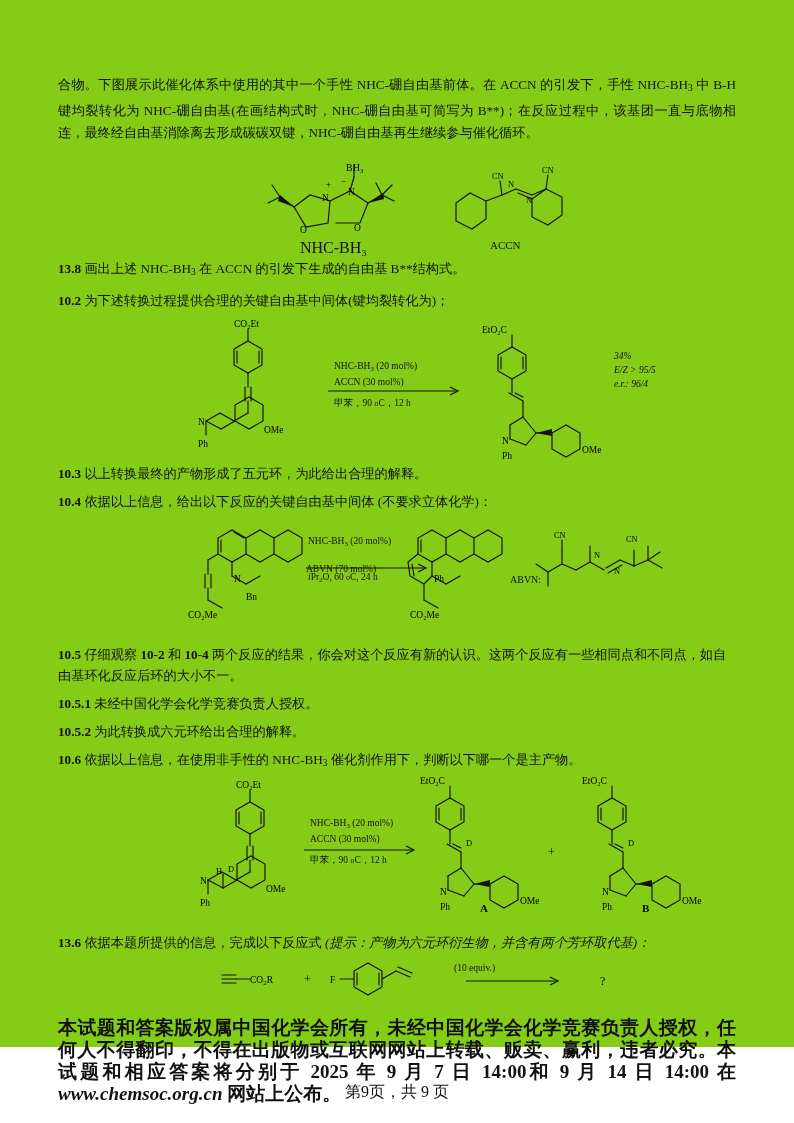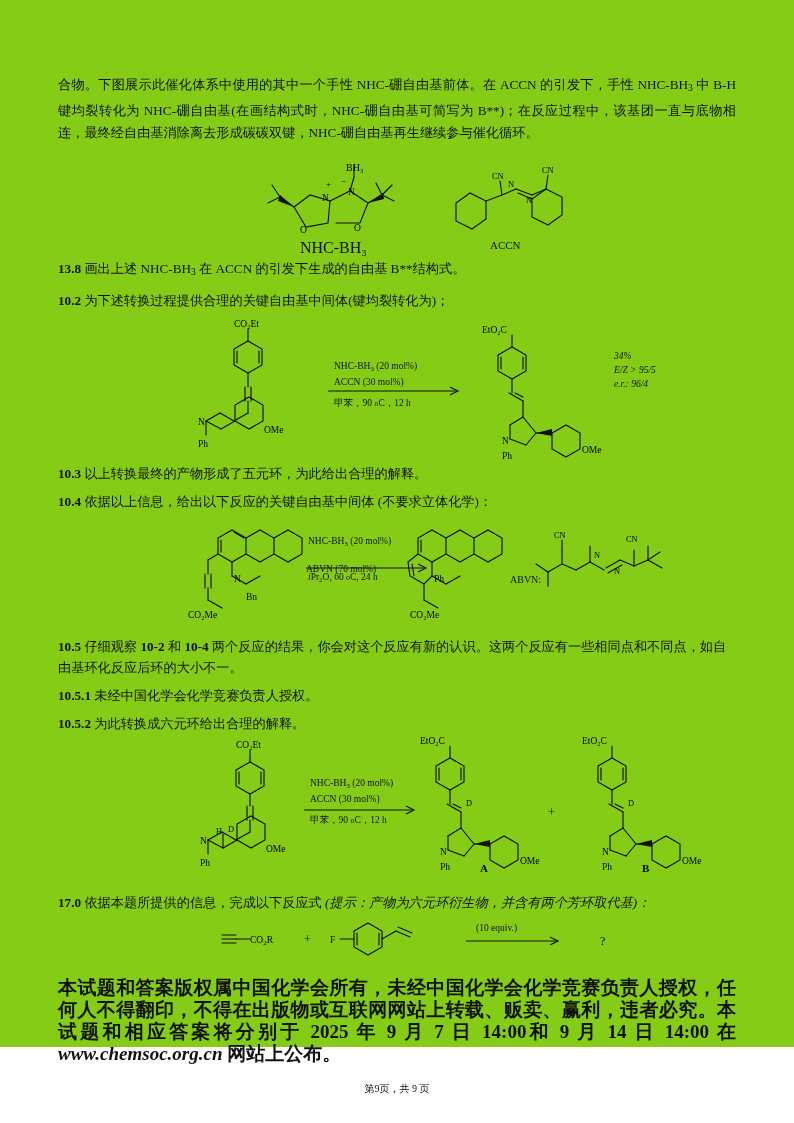--- a/index.html
+++ b/index.html
@@ -73,21 +73,21 @@
     text-align: justify;
     text-justify: inter-ideograph;
     margin-top: 10px;
   }
   .footer-note .url { font-style: italic; font-weight: bold; }
   .pagenum {
     position: absolute;
     left: 0; right: 0;
     top: 1082px;
     text-align: center;
-    font-size: 10px;
+    font-size: 16px;
   }
 </style>
 </head>
 <body>
 
 <div class="page">
   <div class="content">
 
     <p class="para">
       合物。下图展示此催化体系中使用的其中一个手性 NHC-硼自由基前体。在 ACCN 的引发下，手性 NHC-BH<sub>3</sub> 中 B-H 键均裂转化为 NHC-硼自由基(在画结构式时，NHC-硼自由基可简写为 B**)；在反应过程中，该基团一直与底物相连，最终经自由基消除离去形成碳碳双键，NHC-硼自由基再生继续参与催化循环。
@@ -291,35 +291,39 @@
         <text class="lbl sm" x="568" y="28">CN</text>
         <text class="lbl sm" x="536" y="44">N</text>
         <text class="lbl sm" x="556" y="60">N</text>
       </svg>
       <div class="lbl" style="left:250px; top:22px;">NHC-BH<sub>3</sub> (20 mol%)</div>
       <div class="lbl" style="left:248px; top:38px;margin-top:12px;">ABVN (70 mol%)</div>
       <div class="lbl" style="left:250px; top:58px;"><i>i</i>Pr<sub>2</sub>O, 60 <span style="font-size:8px;">o</span>C, 24 h</div>
       <div class="lbl" style="left:452px; top:60px; font-size:10px;">ABVN:</div>
     </div>
 
-    <div class="q" style="margin-top:12px;">
+    <div class="q" style="margin-top:20px;">
       <span class="qnum">10.5</span>
       <span>仔细观察 <b>10-2</b> 和 <b>10-4</b> 两个反应的结果，你会对这个反应有新的认识。这两个反应有一些相同点和不同点，如自由基环化反应后环的大小不一。</span>
     </div>
 
     <div class="q">
       <span class="qnum">10.5.1</span>
       <span>未经中国化学会化学竞赛负责人授权。</span>
     </div>
 
     <div class="q">
       <span class="qnum">10.5.2</span>
       <span>为此转换成六元环给出合理的解释。</span>
     </div>
 
+    <div class="q">
+      <span class="qnum">10.6</span>
+      <span>依据以上信息，在使用非手性的 NHC-BH<sub>3</sub> 催化剂作用下，判断以下哪一个是主产物。</span>
+    </div>
 
     <div class="scheme" style="height:150px; margin-top:2px;">
       <svg width="678" height="150">
 
         <g class="bond">
           <path d="M178,34 L192,26 L206,34 L206,50 L192,58 L178,50 Z"></path>
           <path d="M181,36 L181,48"></path>
           <path d="M203,36 L203,48"></path>
           <path d="M192,26 L192,14"></path>
           <path d="M192,58 L192,70"></path>
@@ -398,21 +402,21 @@
         <text class="lbl" x="544" y="134">Ph</text>
         <text class="lbl" x="624" y="128">OMe</text>
         <text class="lbl b" x="584" y="136" style="font-size:11px;">B</text>
       </svg>
       <div class="lbl" style="left:252px; top:42px;">NHC-BH<sub>3</sub> (20 mol%)</div>
       <div class="lbl" style="left:252px; top:58px;">ACCN (30 mol%)</div>
       <div class="lbl" style="left:252px; top:78px;">甲苯，90 <span style="font-size:8px;">o</span>C，12 h</div>
     </div>
 
     <div class="q" style="margin-top:6px;">
-      <span class="qnum">17.0</span>
+      <span class="qnum">13.6</span>
       <span>依据本题所提供的信息，完成以下反应式 <i>(提示：产物为六元环衍生物，并含有两个芳环取代基)：</i></span>
     </div>
 
     <div class="scheme" style="height:50px; margin-top:4px;">
       <svg width="678" height="50">
         <g class="bond">
           <path d="M164,22 L178,22"></path>
           <path d="M164,18 L178,18"></path>
           <path d="M164,26 L178,26"></path>
           <path d="M178,22 L192,22"></path>
@@ -428,21 +432,21 @@
           <path d="M324,22 L338,14"></path>
           <path d="M338,14 L352,20"></path>
           <path d="M340,10 L354,16"></path>
         </g>
         <g class="arrow">
           <path d="M408,24 L500,24"></path>
           <path d="M492,20 L500,24 L492,28"></path>
         </g>
         <text class="lbl" x="542" y="28" style="font-size:12px;">?</text>
       </svg>
-      <div class="lbl" style="left:418px; top:6px;">(10 equiv.)</div>
+      <div class="lbl" style="left:396px; top:6px;">(10 equiv.)</div>
     </div>
 
     <div class="footer-note">
       <span>本试题和答案版权属中国化学会所有，未经中国化学会化学竞赛负责人授权，任何人不得翻印，不得在出</span><span>版物或互联网网站上转载、贩卖、赢利，违者必究。本试题和相应答案将分别于 2025 年 9 月 7 日 14:00</span><span>和 9 月 14 日 14:00 在 </span><span class="url">www.chemsoc.org.cn</span><span> 网站上公布。</span>
     </div>
 
   </div>
 
   <div class="pagenum">第9页，共 9 页</div>
 </div>

